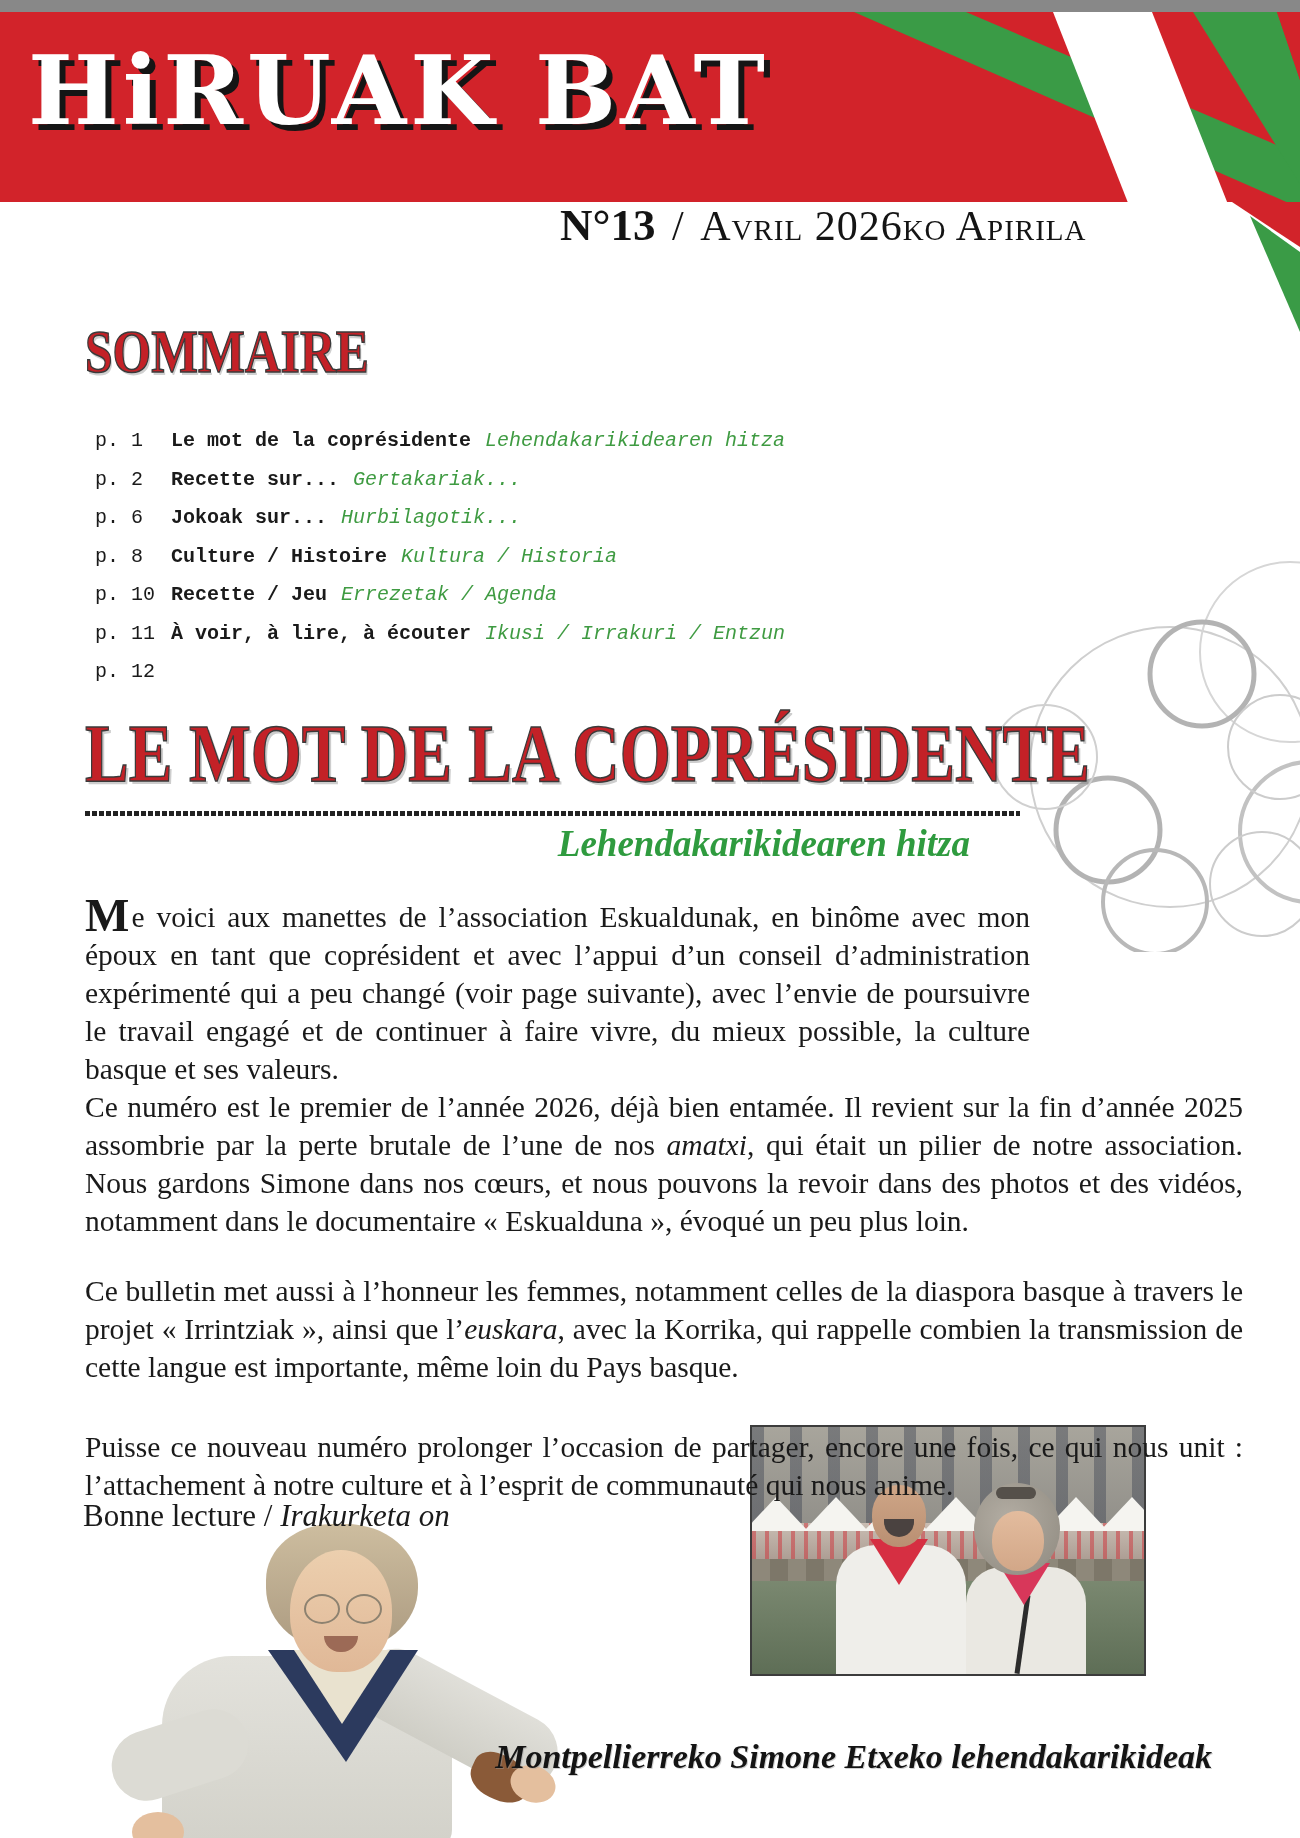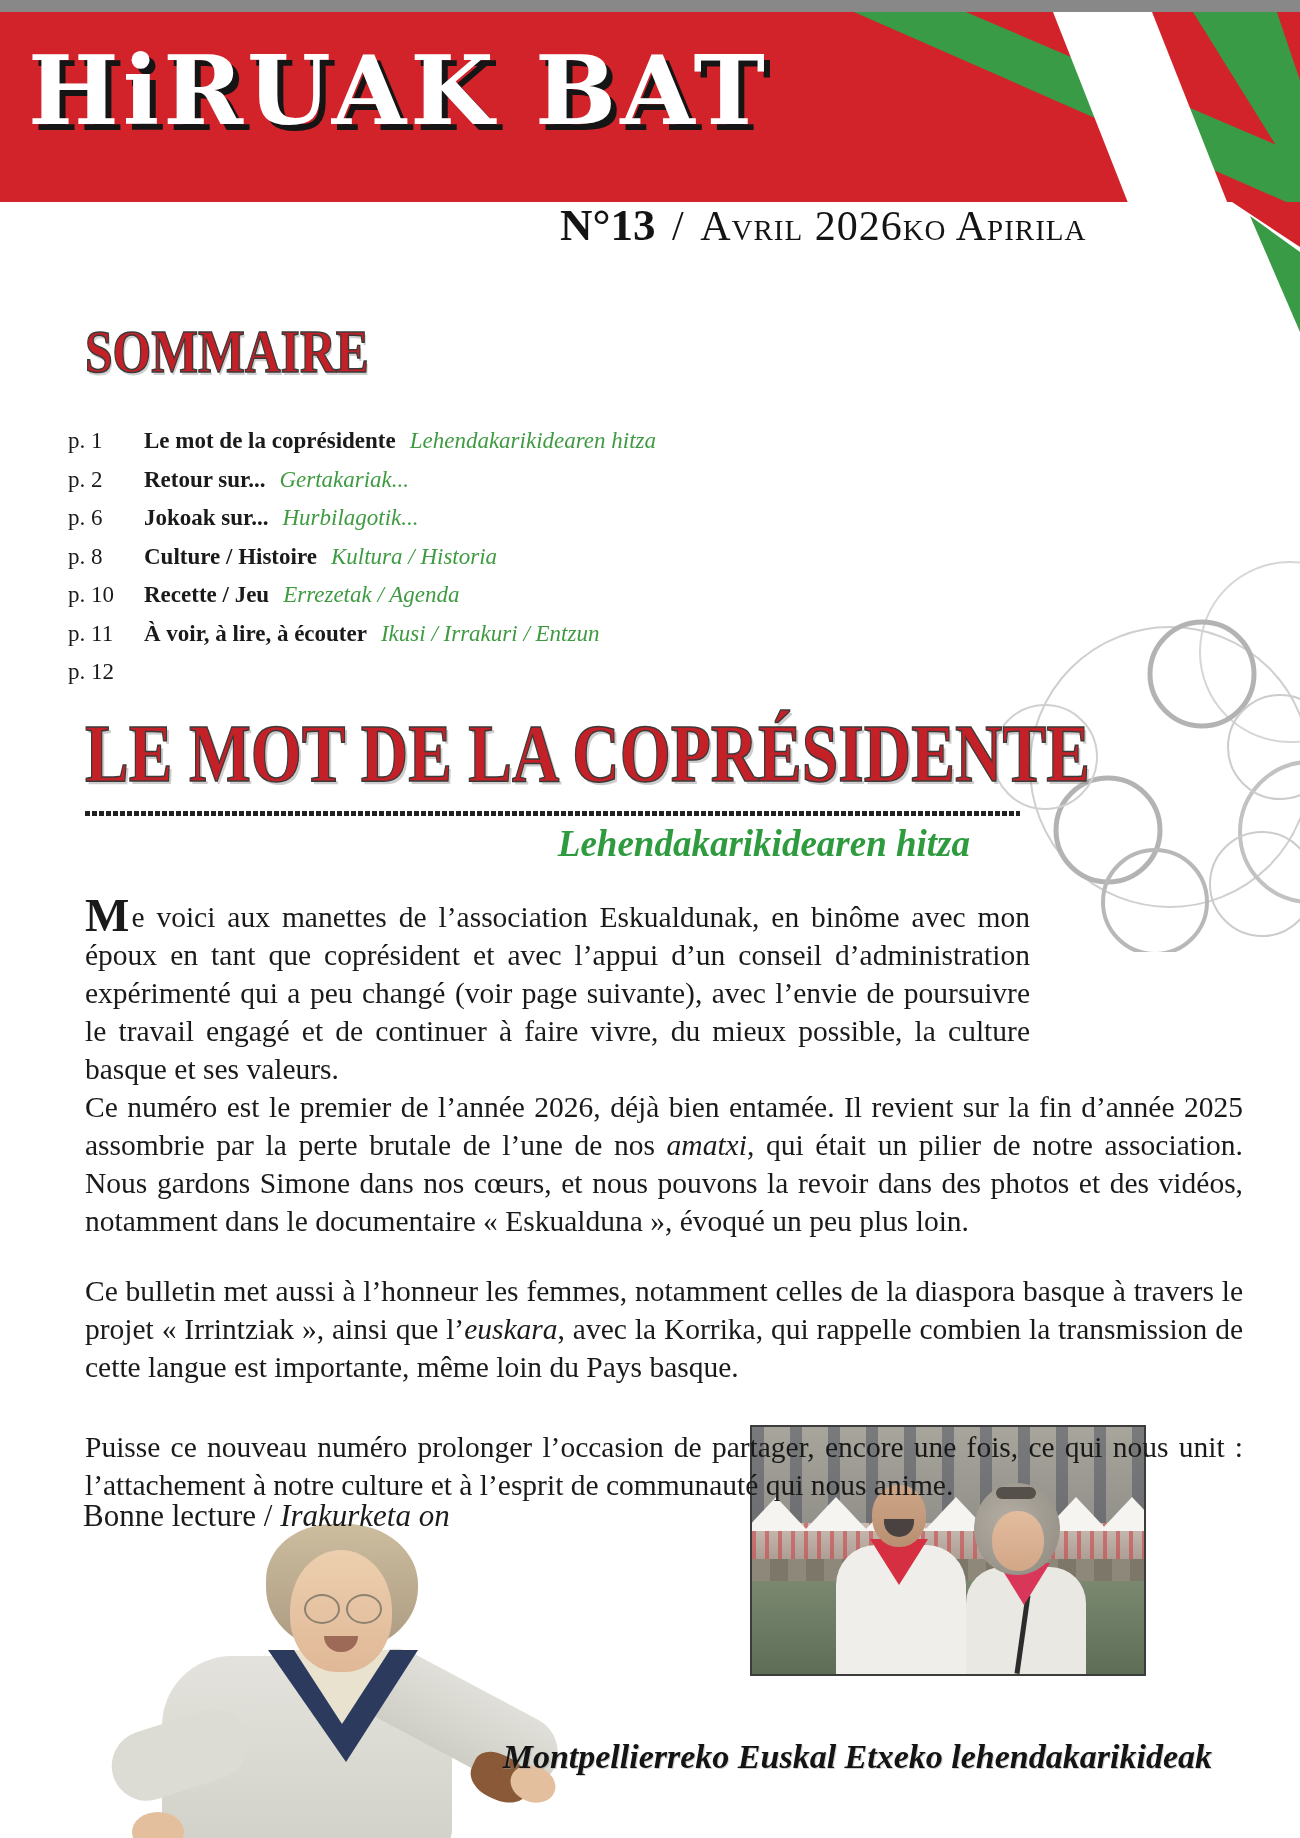--- a/index.html
+++ b/index.html
@@ -17,21 +17,21 @@
   .issue-line .num{font-weight:bold;font-size:45px;}
   .issue-line .slash{font-weight:normal;margin:0 6px;}
   .issue-line .date{font-variant:small-caps;letter-spacing:1px;}
 
   
   .sommaire-heading{position:absolute;left:85px;top:308px;
      font-family:"Liberation Serif",serif;font-weight:bold;font-size:62px;line-height:62px;
      color:#c32127;-webkit-text-stroke:1.5px #3a3a3a;
      text-shadow:2px 3px 0 rgba(120,120,120,.35);text-decoration:underline;}
   .condense{display:inline-block;transform:scaleX(.80);transform-origin:left center;white-space:nowrap;}
-  .toc{position:absolute;left:68px;top:410px;width:900px;font-size:23px;line-height:38.5px;}
+  .toc{position:absolute;left:95px;top:410px;width:900px;font-size:20px;line-height:38.5px;font-family:Liberation Mono, monospace;}
   .toc-row{display:flex;align-items:baseline;}
   .toc-page{width:76px;flex:none;font-weight:normal;}
   .toc-fr{font-weight:bold;}
   .toc-eu{font-style:italic;color:#3f9b42;margin-left:14px;}
 
   
   .article-heading{position:absolute;left:85px;top:700px;
      font-family:"Liberation Serif",serif;font-weight:bold;font-size:82px;line-height:84px;
      color:#c32127;-webkit-text-stroke:1.5px #3a3a3a;
      text-shadow:3px 3px 0 rgba(130,130,130,.4);z-index:4;}
@@ -154,21 +154,21 @@
     <span class="condense">SOMMAIRE</span>
   </div>
 
   <div class="toc">
     <div class="toc-row">
       <span class="toc-page">p. 1</span>
       <span><span class="toc-fr">Le mot de la coprésidente</span><span class="toc-eu">Lehendakarikidearen hitza</span></span>
     </div>
     <div class="toc-row">
       <span class="toc-page">p. 2</span>
-      <span><span class="toc-fr">Retour sur...</span><span class="toc-eu">Gertakariak...</span></span>
+      <span><span class="toc-fr">Recette sur...</span><span class="toc-eu">Gertakariak...</span></span>
     </div>
     <div class="toc-row">
       <span class="toc-page">p. 6</span>
       <span><span class="toc-fr">Jokoak sur...</span><span class="toc-eu">Hurbilagotik...</span></span>
     </div>
     <div class="toc-row">
       <span class="toc-page">p. 8</span>
       <span><span class="toc-fr">Culture / Histoire</span><span class="toc-eu">Kultura / Historia</span></span>
     </div>
     <div class="toc-row">
@@ -235,15 +235,15 @@
     <div class="ph-man-head"></div>
     <div class="ph-man-stache"></div>
     <div class="ph-wom-body"></div>
     <div class="ph-wom-lanyard"></div>
     <div class="ph-wom-scarf"></div>
     <div class="ph-wom-hair"></div>
     <div class="ph-wom-face"></div>
     <div class="ph-wom-glasses"></div>
   </div>
 
-  <div class="caption caption-2">Montpellierreko Euskal Etxeko lehendakarikideak</div>
+  <div class="caption caption-2">Montpellierreko Simone Etxeko lehendakarikideak</div>
 
 </div>
 
 </body></html>

